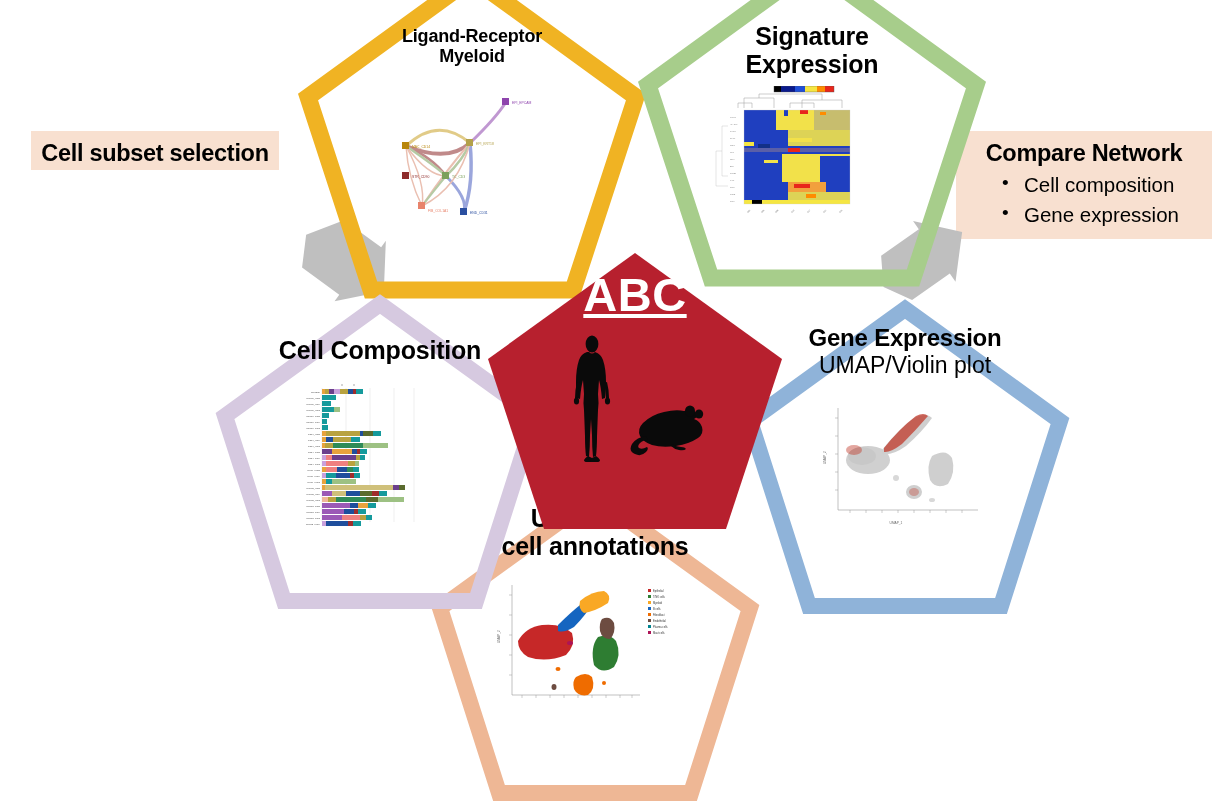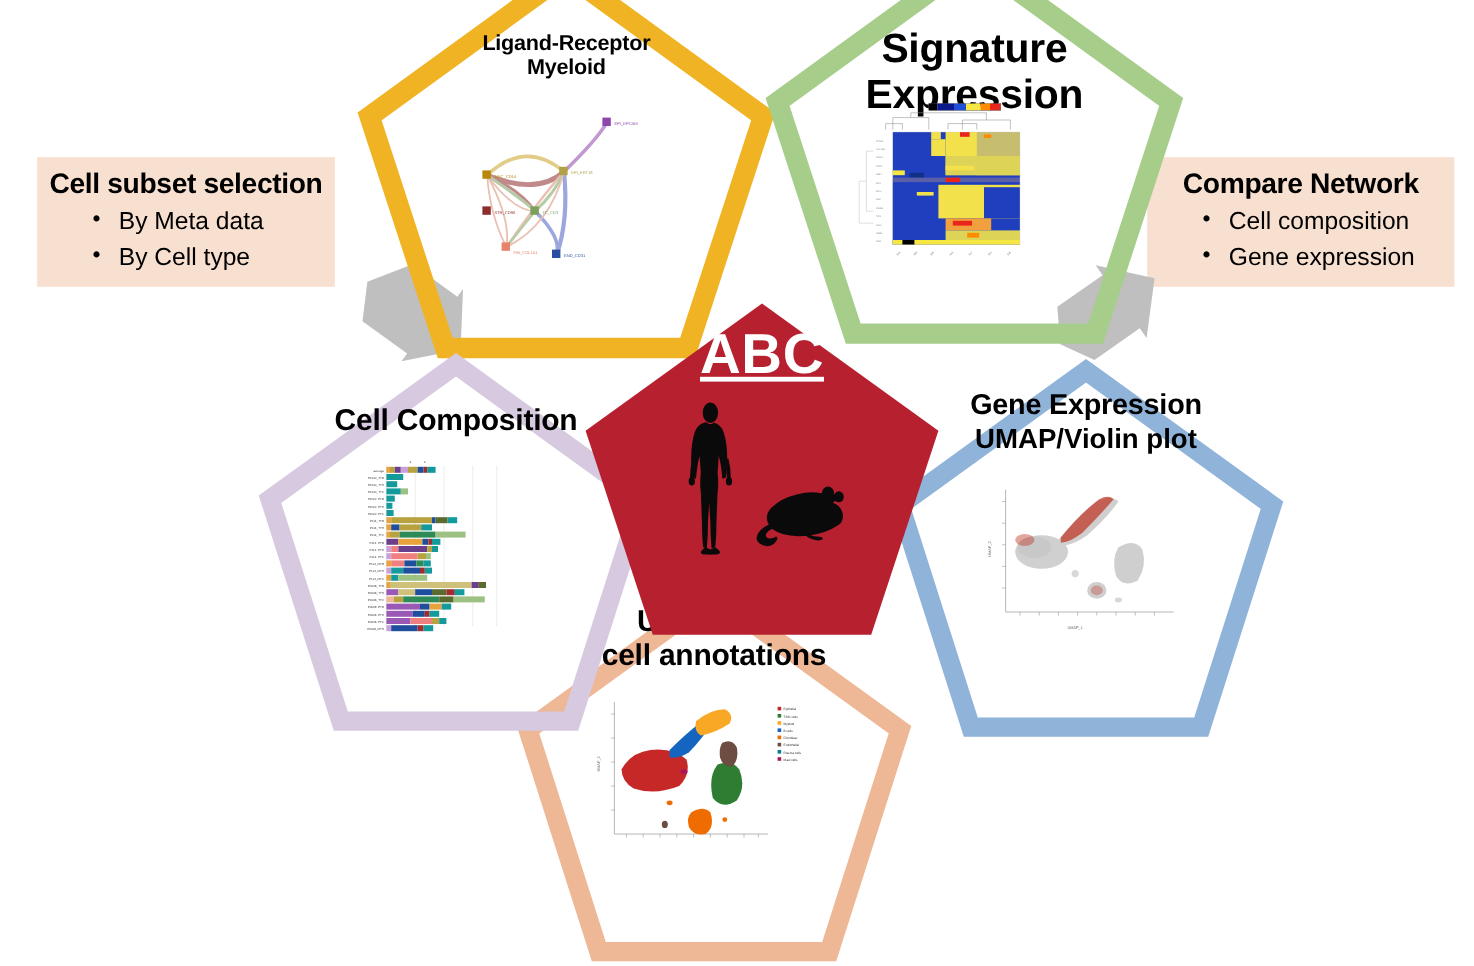--- a/index.html
+++ b/index.html
@@ -29,21 +29,21 @@
     position: absolute;
     text-align: center;
     font-weight: bold;
     color: #000000;
     line-height: 1.13;
     letter-spacing: -0.2px;
   }
   .pent-sub {
     position: absolute;
     text-align: center;
-    font-weight: bold;
+    font-weight: normal;
     color: #000000;
     line-height: 1.13;
   }
   .center-label {
     position: absolute;
     color: #ffffff;
     font-weight: bold;
     font-size: 47px;
     text-align: center;
     letter-spacing: 0.5px;
@@ -88,24 +88,20 @@
   }
   .thumb svg { display:block; }
 </style>
 </head>
 <body>
 
 <div id="canvas">
 
   <div class="infobox" style="left:31px; top:131px; width:248px;">
     <div class="ib-title">Cell subset selection</div>
-    <ul>
-      <li>By Meta data</li>
-      <li>By Cell type</li>
-    </ul>
   </div>
 
   <div class="infobox" style="left:956px; top:131px; width:256px;">
     <div class="ib-title">Compare Network</div>
     <ul>
       <li>Cell composition</li>
       <li>Gene expression</li>
     </ul>
   </div>
 
@@ -168,21 +164,21 @@
         <text x="92" y="126" fill="#2b4fa0">END_CD31</text>
       </g>
     </svg>
   </div>
 
   <div class="pent-wrap" style="left:632px; top:-52px; width:360px; height:360px;">
     <svg width="360" height="360" viewBox="0 0 360 360">
       <polygon points="180,18 344,137 281,330 79,330 16,137" fill="none" stroke="#a7cd8b" stroke-width="17" stroke-linejoin="miter"></polygon>
     </svg>
   </div>
-  <div class="pent-title" style="left:652px; top:22px; width:320px; font-size:34px;">
+  <div class="pent-title" style="left:652px; top:22px; width:320px; font-size:25px;">
     <span>Signature</span><br>
     <span>Expression</span>
   </div>
 
   <div class="thumb" style="left:702px; top:86px; width:178px; height:128px;">
     <svg width="178" height="128" viewBox="0 0 178 128">
 
       <g>
         <rect x="72" y="0" width="7" height="6" fill="#000000"></rect>
         <rect x="79" y="0" width="14" height="6" fill="#0a1a8c"></rect>

